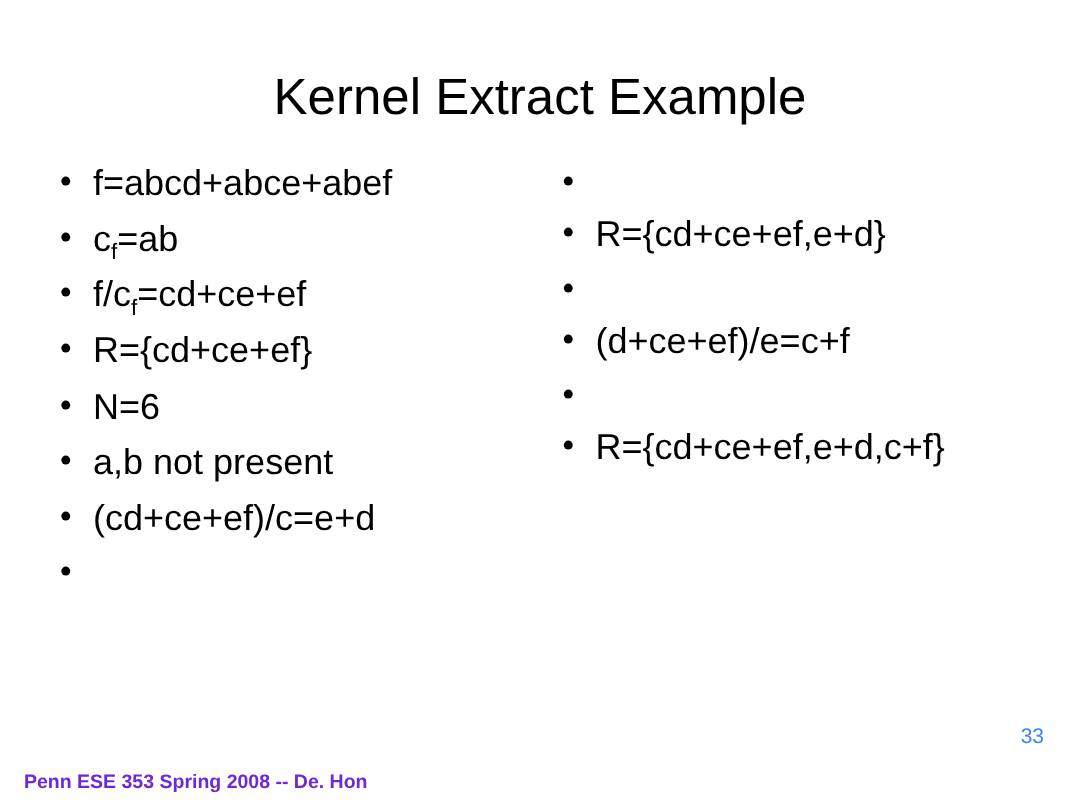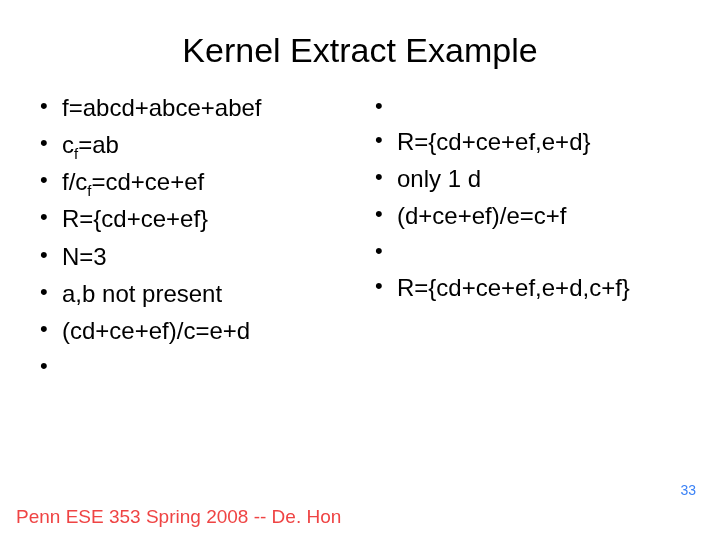--- a/index.html
+++ b/index.html
@@ -18,21 +18,21 @@
     height: 540px;
     position: relative;
     box-sizing: border-box;
     padding: 24px 40px 0 40px;
   }
   .title {
     text-align: center;
     font-size: 34px;
     line-height: 1.2;
     font-weight: 400;
-    margin: 6px 0 18px 0;
+    margin: 21px 0 18px 0;
   }
   .cols {
     display: flex;
     flex-direction: row;
     gap: 30px;
   }
   .col {
     flex: 1;
   }
   ul.bullets {
@@ -58,22 +58,23 @@
   }
   .sub {
     font-size: 0.62em;
     vertical-align: sub;
     line-height: 0;
   }
   .footer {
     position: absolute;
     left: 16px;
     bottom: 12px;
-    font-size: 19px;
-    color: #ef4444;
+    font-size: 13px;
+    color: #6d28d9;
+    font-weight: bold;
   }
   .pagenum {
     position: absolute;
     right: 24px;
     bottom: 42px;
     font-size: 14px;
     color: #3b82f6;
   }
 </style>
 </head>
@@ -104,21 +105,21 @@
           <span>
             <span>f/c</span><span class="sub">f</span><span>=cd+ce+ef</span>
           </span>
         </li>
         <li>
           <span class="dot">•</span>
           <span>R={cd+ce+ef}</span>
         </li>
         <li>
           <span class="dot">•</span>
-          <span>N=3</span>
+          <span>N=6</span>
         </li>
         <li>
           <span class="dot">•</span>
           <span>a,b not present</span>
         </li>
         <li>
           <span class="dot">•</span>
           <span>(cd+ce+ef)/c=e+d</span>
         </li>
         <li>
@@ -131,21 +132,20 @@
       <ul class="bullets">
         <li>
           <span class="dot">•</span>
         </li>
         <li>
           <span class="dot">•</span>
           <span>R={cd+ce+ef,e+d}</span>
         </li>
         <li>
           <span class="dot">•</span>
-          <span>only 1 d</span>
         </li>
         <li>
           <span class="dot">•</span>
           <span>(d+ce+ef)/e=c+f</span>
         </li>
         <li>
           <span class="dot">•</span>
         </li>
         <li>
           <span class="dot">•</span>

